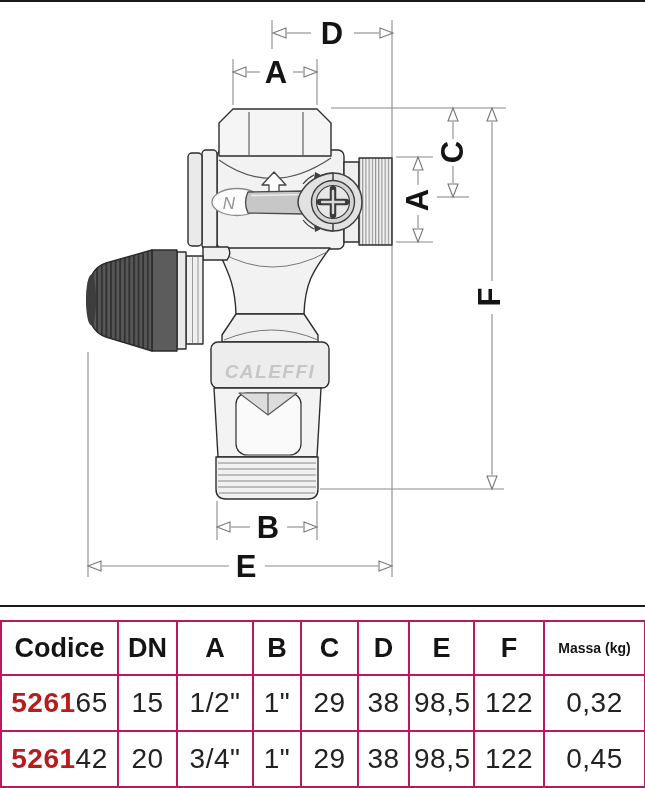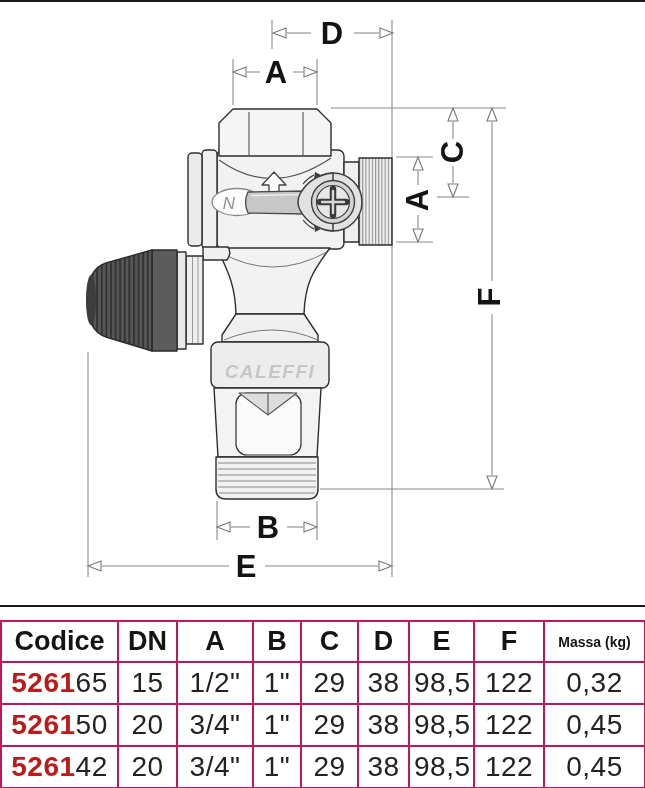--- a/index.html
+++ b/index.html
@@ -216,31 +216,20 @@
       <td>15</td>
       <td>1/2"</td>
       <td>1"</td>
       <td>29</td>
       <td>38</td>
       <td>98,5</td>
       <td>122</td>
       <td>0,32</td>
     </tr>
     <tr>
-      <td class="codice"><b>5261</b><span>50</span></td>
-      <td>20</td>
-      <td>3/4"</td>
-      <td>1"</td>
-      <td>29</td>
-      <td>38</td>
-      <td>98,5</td>
-      <td>122</td>
-      <td>0,45</td>
-    </tr>
-    <tr>
       <td class="codice"><b>5261</b><span>42</span></td>
       <td>20</td>
       <td>3/4"</td>
       <td>1"</td>
       <td>29</td>
       <td>38</td>
       <td>98,5</td>
       <td>122</td>
       <td>0,45</td>
     </tr>

